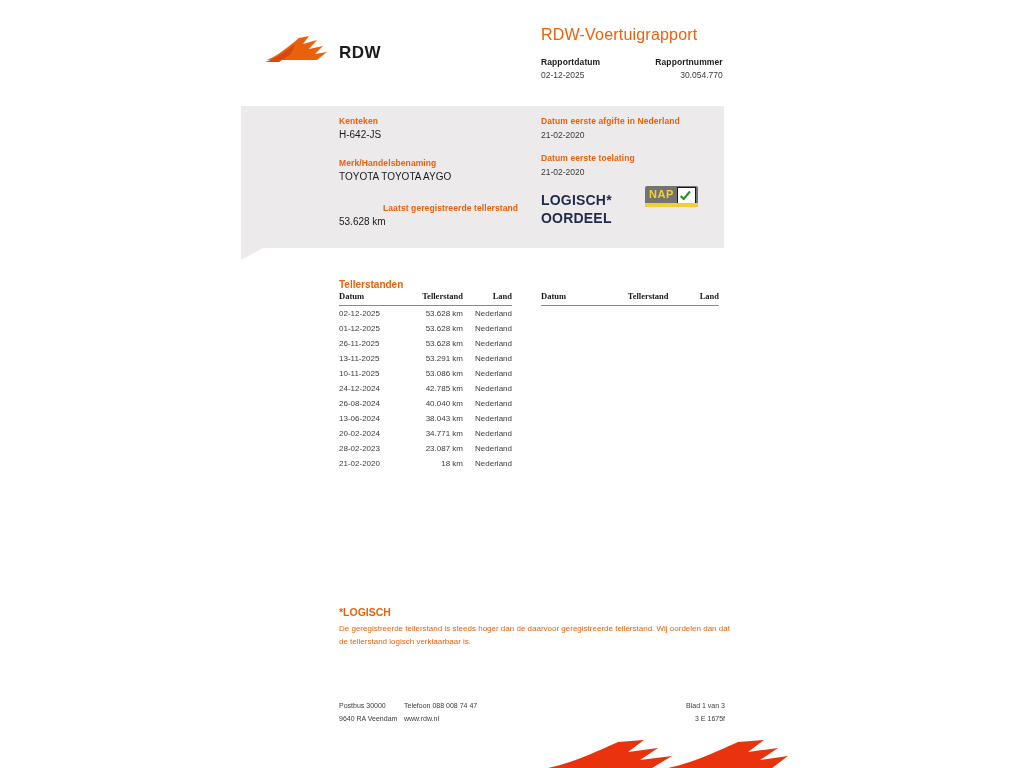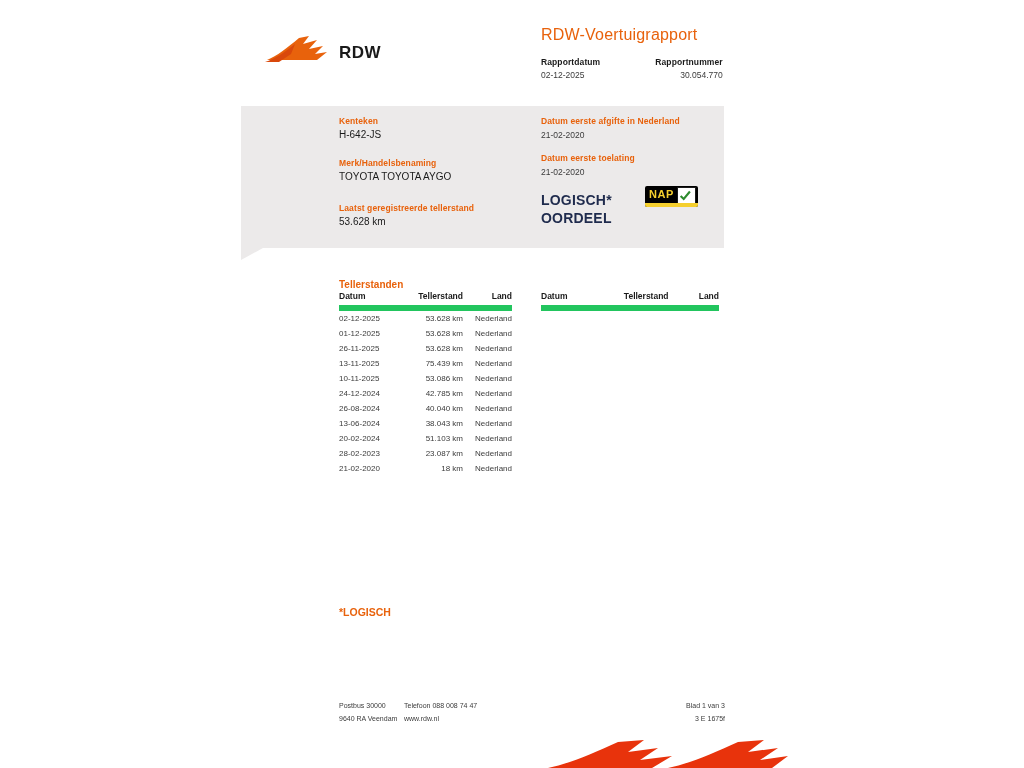--- a/index.html
+++ b/index.html
@@ -118,39 +118,39 @@
     width: 190px;
   }
   .col-right {
     position: absolute;
     left: 541px;
     top: 116px;
     width: 180px;
   }
   .gap-a { margin-top: 12px; }
   .gap-b { margin-top: 16px; }
-  .gap-c { margin-top: 20px; }
+  .gap-c { margin-top: 20px; margin-left: 44px; }
 
   .verdict {
     position: absolute;
     left: 541px;
     top: 192px;
     font-size: 14px;
     font-weight: bold;
     color: #1f2b4d;
     line-height: 1.25;
     letter-spacing: 0.2px;
   }
   .nap-badge {
     position: absolute;
     left: 645px;
     top: 186px;
     width: 53px;
     height: 21px;
-    background: #000000;
+    background: #737373;
     border-radius: 2px;
     overflow: hidden;
   }
   .nap-badge .nap-txt {
     position: absolute;
     left: 4px;
     top: 2px;
     font-size: 11px;
     font-weight: bold;
     color: #f5cf2e;
@@ -191,21 +191,22 @@
     color: #3b3b3b;
   }
   .tbl.left { left: 339px; top: 291px; width: 173px; }
   .tbl.right { left: 541px; top: 291px; width: 178px; }
   .tbl th {
     font-size: 8.5px;
     font-weight: bold;
     color: #1a1a1a;
     text-align: left;
     padding: 0 0 4px 0;
-    border-bottom: 6px solid #22c55e;
+    border-bottom: 1px solid #22c55e;
+    font-family: Liberation Serif, serif;
   }
   .tbl th.num, .tbl td.num { text-align: right; }
   .tbl th.land, .tbl td.land { text-align: right; }
   .tbl td {
     padding: 3px 0 3px 0;
     font-size: 8px;
     color: #3b3b3b;
     white-space: nowrap;
   }
   .tbl .c-date { width: 62px; }
@@ -346,21 +347,21 @@
           <td class="c-stand num">53.628 km</td>
           <td class="c-land land">Nederland</td>
         </tr>
         <tr>
           <td class="c-date">26-11-2025</td>
           <td class="c-stand num">53.628 km</td>
           <td class="c-land land">Nederland</td>
         </tr>
         <tr>
           <td class="c-date">13-11-2025</td>
-          <td class="c-stand num">75.439 km</td>
+          <td class="c-stand num">53.291 km</td>
           <td class="c-land land">Nederland</td>
         </tr>
         <tr>
           <td class="c-date">10-11-2025</td>
           <td class="c-stand num">53.086 km</td>
           <td class="c-land land">Nederland</td>
         </tr>
         <tr>
           <td class="c-date">24-12-2024</td>
           <td class="c-stand num">42.785 km</td>
@@ -371,21 +372,21 @@
           <td class="c-stand num">40.040 km</td>
           <td class="c-land land">Nederland</td>
         </tr>
         <tr>
           <td class="c-date">13-06-2024</td>
           <td class="c-stand num">38.043 km</td>
           <td class="c-land land">Nederland</td>
         </tr>
         <tr>
           <td class="c-date">20-02-2024</td>
-          <td class="c-stand num">51.103 km</td>
+          <td class="c-stand num">34.771 km</td>
           <td class="c-land land">Nederland</td>
         </tr>
         <tr>
           <td class="c-date">28-02-2023</td>
           <td class="c-stand num">23.087 km</td>
           <td class="c-land land">Nederland</td>
         </tr>
         <tr>
           <td class="c-date">21-02-2020</td>
           <td class="c-stand num">18 km</td>
@@ -401,20 +402,21 @@
         <th class="c-stand num">Tellerstand</th>
         <th class="c-land land">Land</th>
       </tr>
     </thead>
     <tbody id="tbl-body-right"></tbody>
   </table>
 
   <div class="note-title">
     <span class="star">*</span><span>LOGISCH</span>
   </div>
+  <div class="note-body">De geregistreerde tellerstand is steeds hoger dan de daarvoor geregistreerde tellerstand. Wij oordelen dan dat de tellerstand logisch verklaarbaar is.</div>
 
   <div class="foot">
     <div class="foot-row">
       <div class="foot-c1">Postbus 30000</div>
       <div class="foot-c2">Telefoon 088 008 74 47</div>
     </div>
     <div class="foot-row">
       <div class="foot-c1">9640 RA Veendam</div>
       <div class="foot-c2">www.rdw.nl</div>
     </div>

